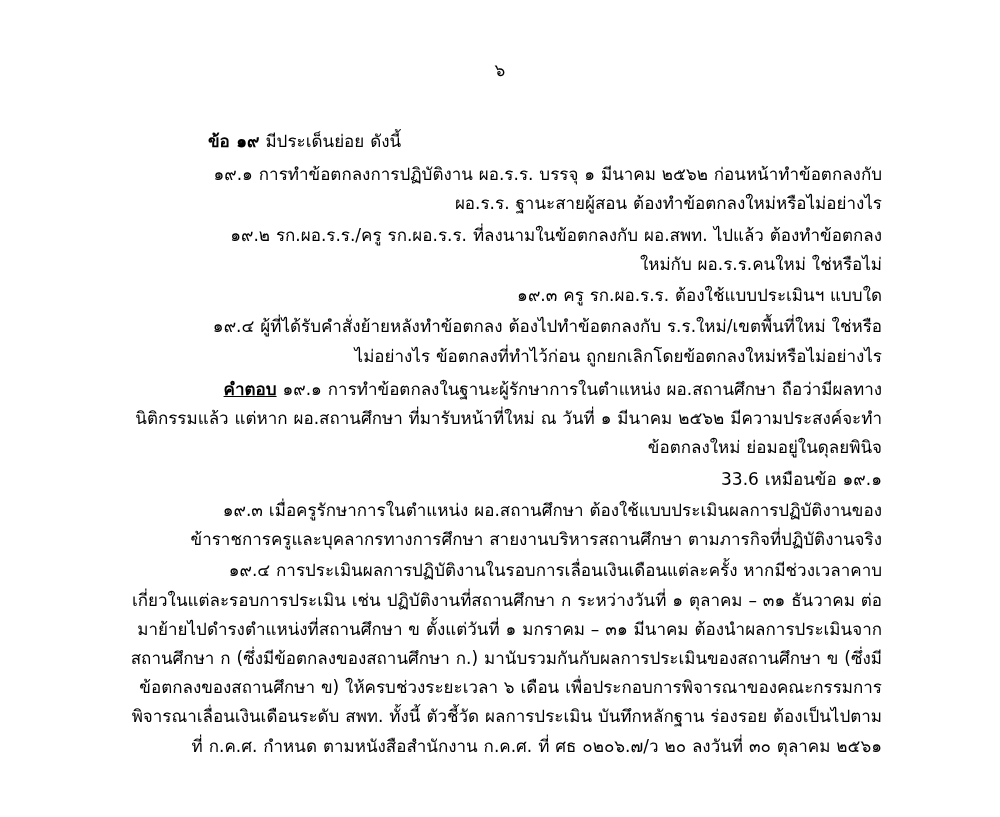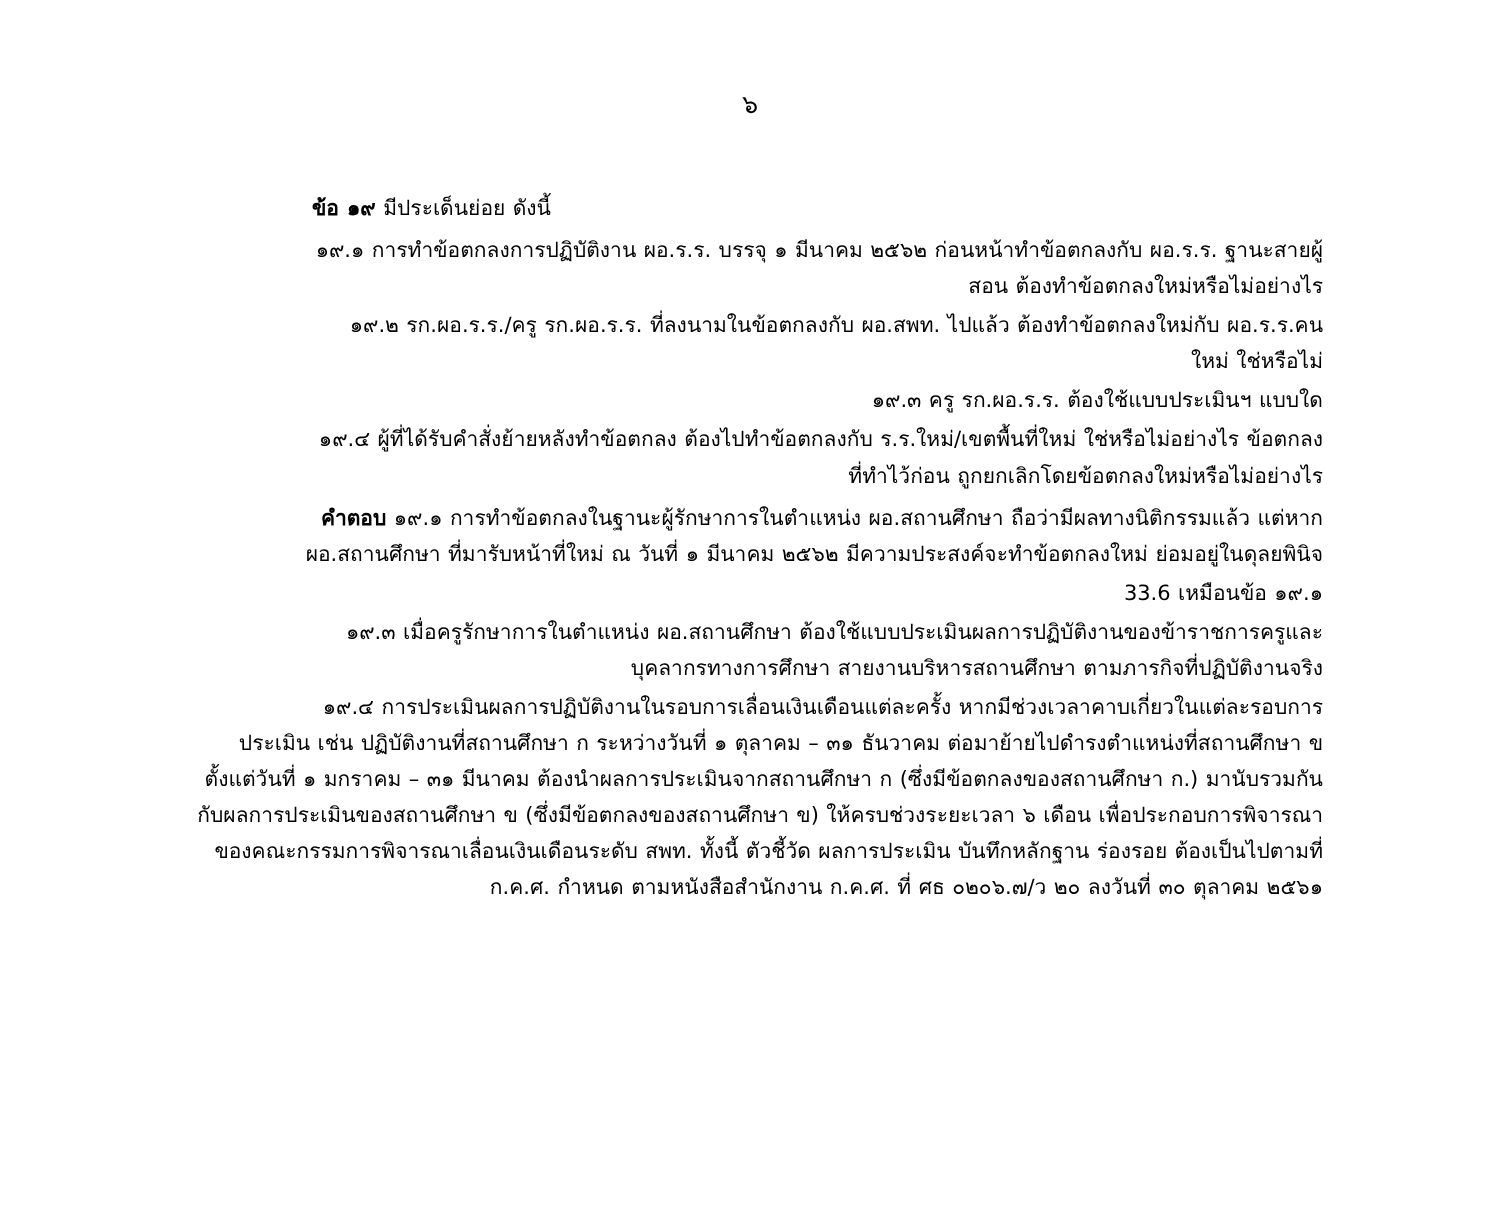--- a/index.html
+++ b/index.html
@@ -28,39 +28,40 @@
     margin-top: 62px;
     margin-bottom: 0;
     line-height: 1;
   }
   .body-block {
     margin-top: 48px;
     padding-left: 130px;
     padding-right: 118px;
   }
   .para {
-    font-size: 14px;
+    font-size: 17px;
     line-height: 1.72;
     text-align: left;
     margin: 0 0 2px 0;
     word-spacing: 0.5px;
   }
   .indent {
     text-indent: 78px;
     text-align: right;
   }
   .heading-line {
     text-indent: 78px;
     margin-bottom: 4px;
   }
   .b {
     font-weight: bold;
   }
   .u {
     font-weight: bold;
+    text-decoration: underline;
   }
   .gap-top {
     margin-top: 4px;
   }
 </style>
 </head>
 <body>
 
 <div class="page">
 

